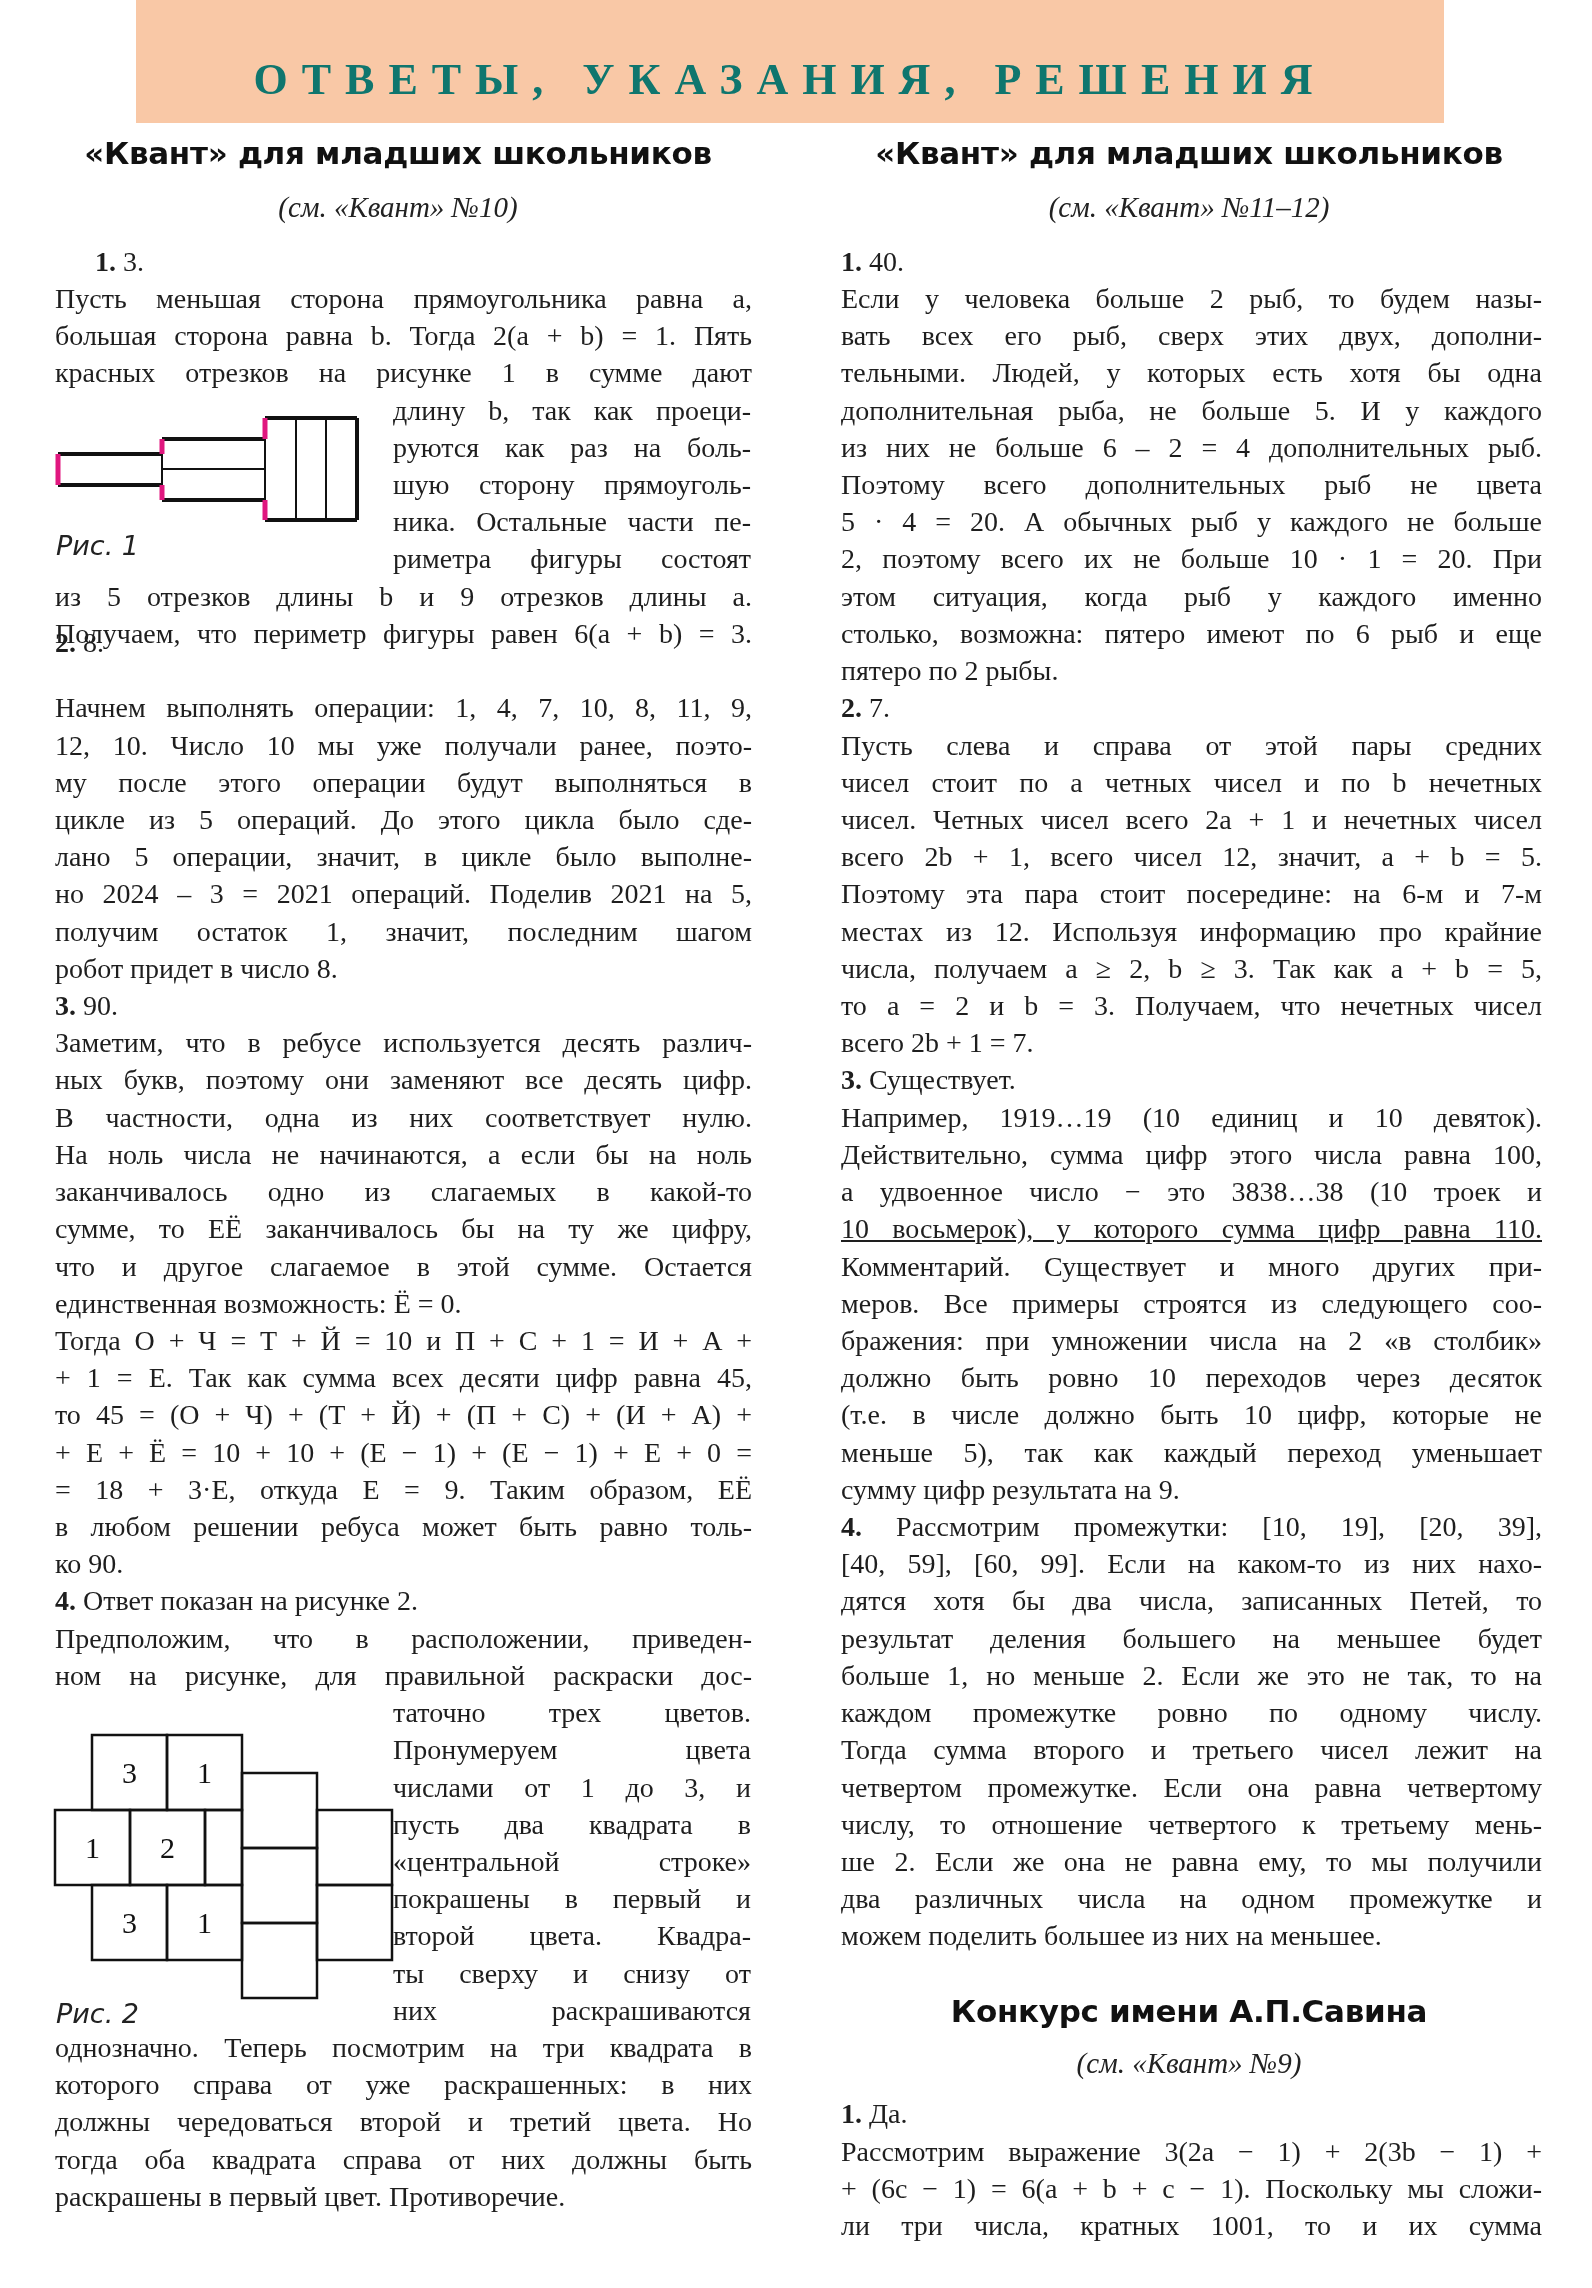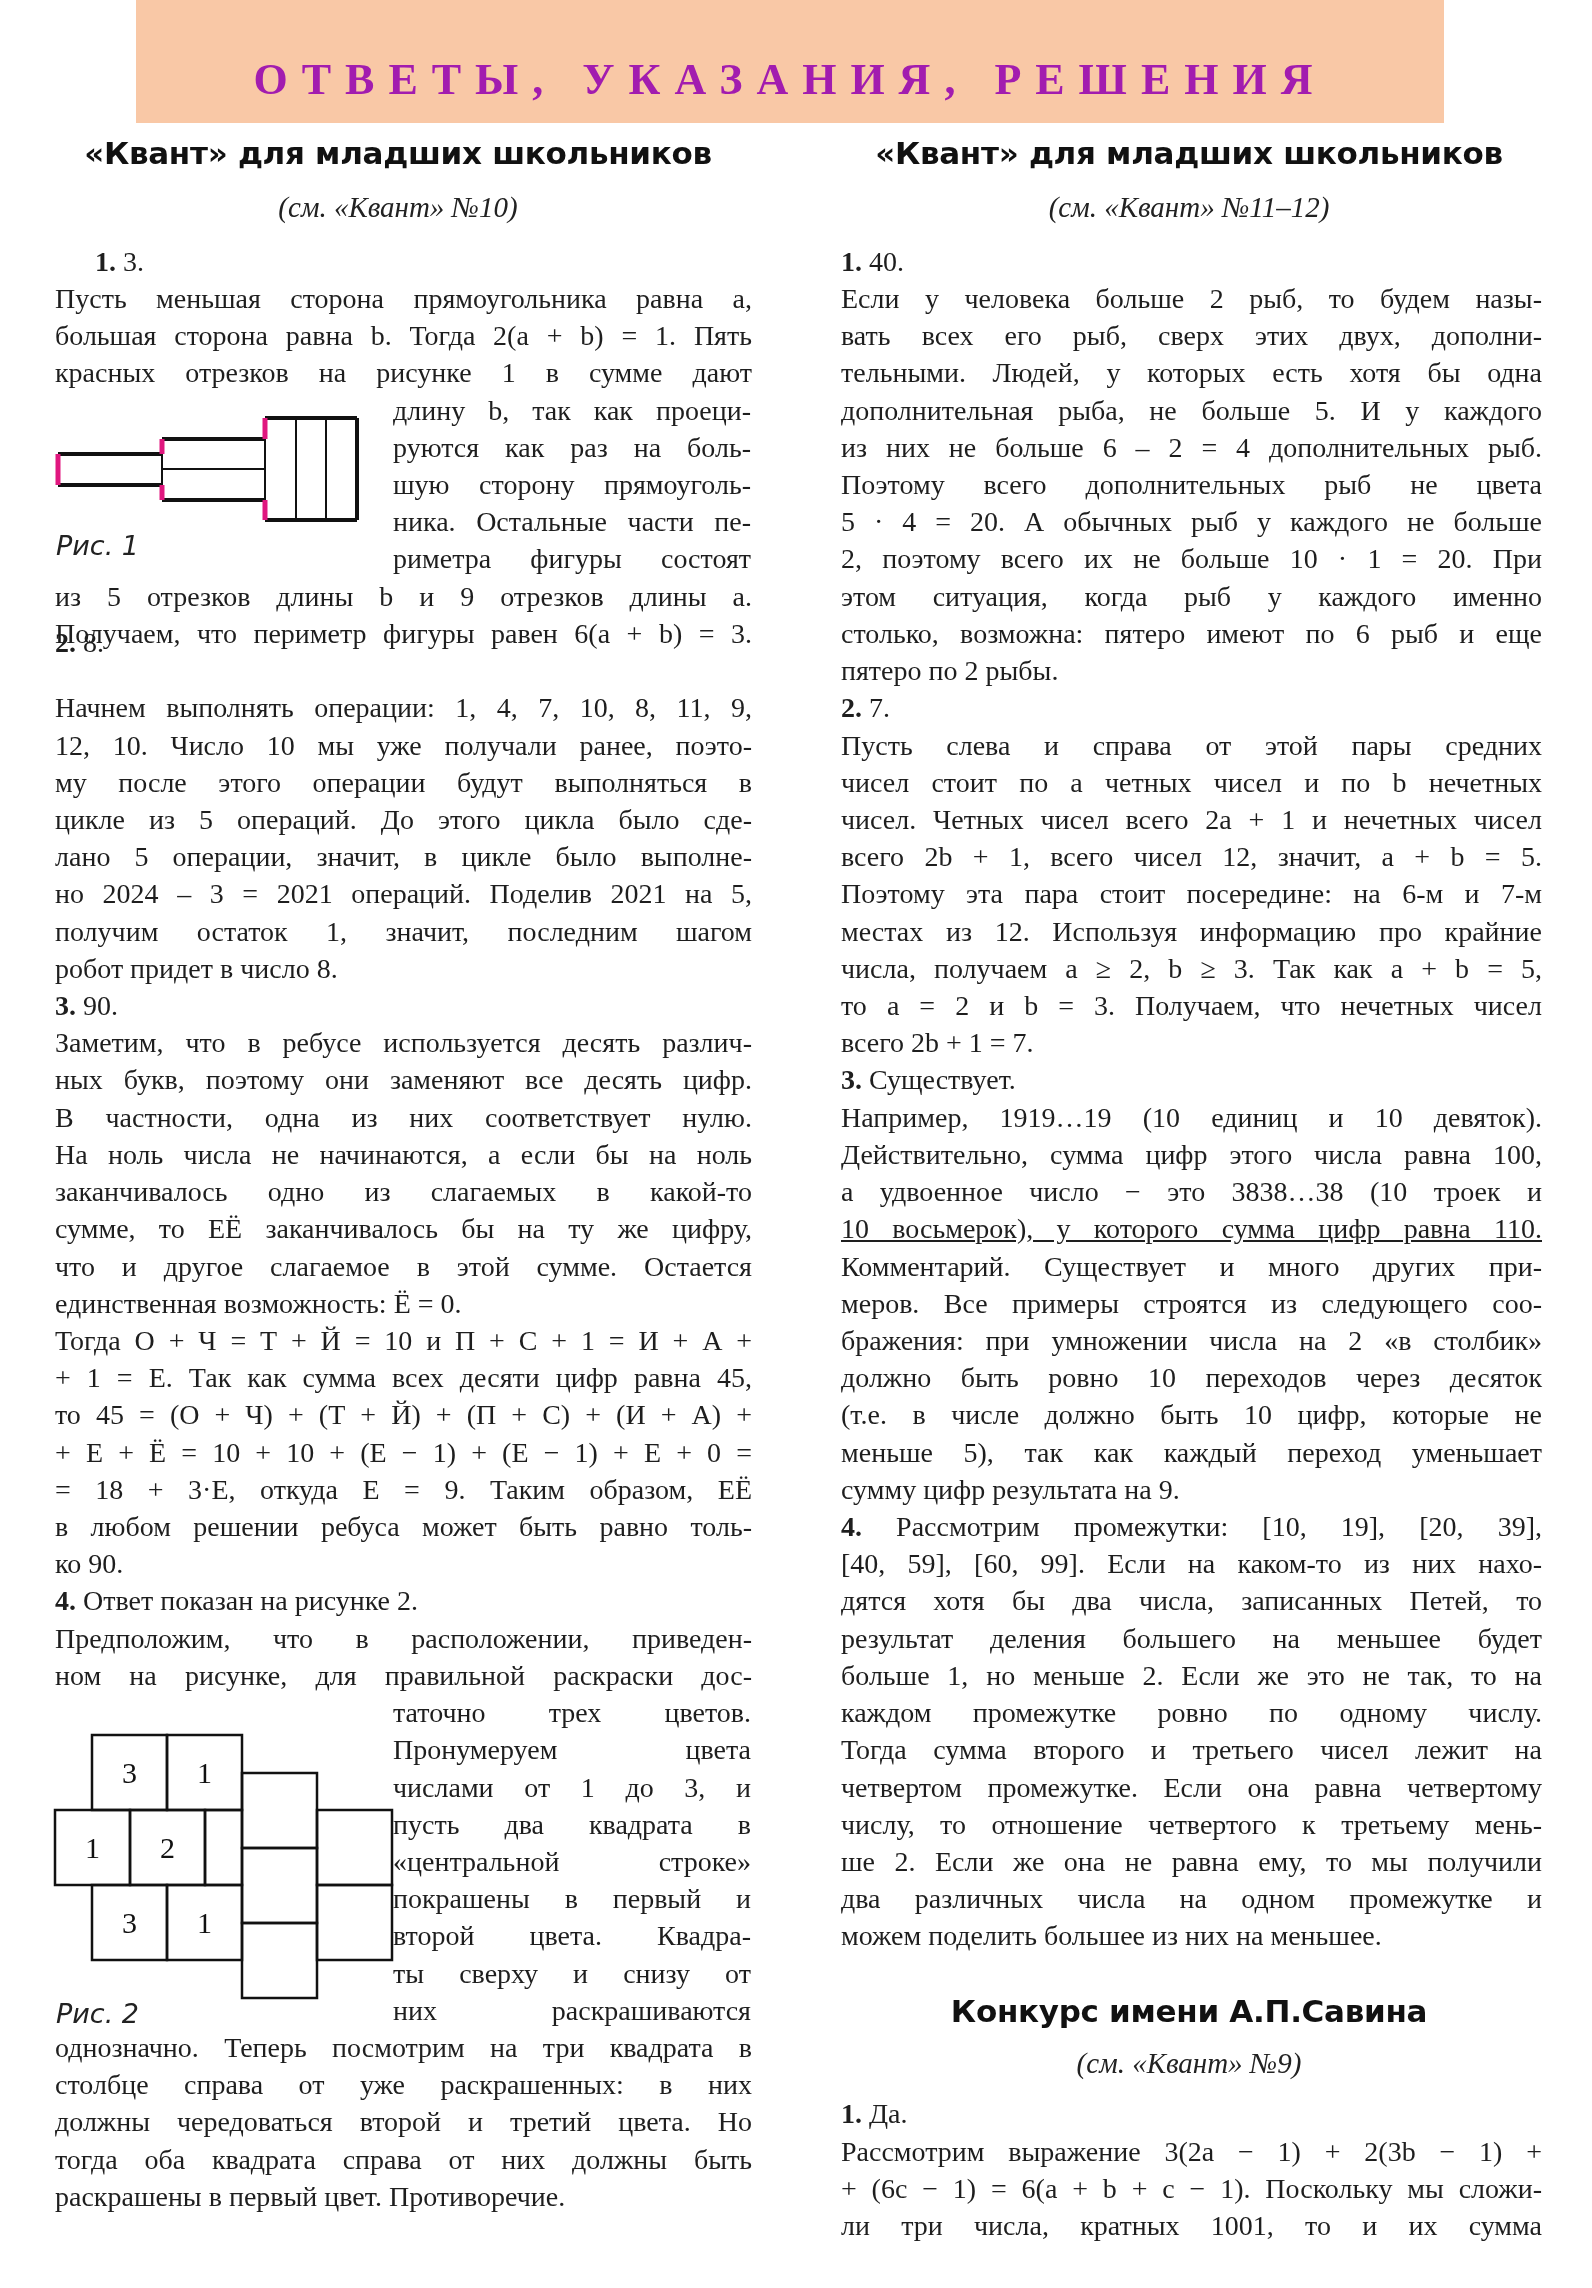--- a/index.html
+++ b/index.html
@@ -1,21 +1,21 @@
 <!DOCTYPE html>
 <html><head>
 <meta charset="utf-8">
 <style>
   html, body { margin:0; padding:0; background:#ffffff; }
   body { width:1592px; height:2289px; position:relative; overflow:hidden;
          font-family:"Liberation Serif","DejaVu Serif",serif; color:#1a1a1a; }
   .band { position:absolute; left:136px; top:0; width:1308px; height:123px; background:#F9C8A6; }
   .band-title { position:absolute; left:0; right:0; top:54px; text-align:center;
                 font-family:"Liberation Serif",serif; font-weight:bold; font-size:44px;
-                letter-spacing:14px; color:#a21caf; }
+                letter-spacing:14px; color:#0f766e; }
   .sec-title { position:absolute; font-family:"DejaVu Sans","Liberation Sans",sans-serif;
                font-weight:bold; font-size:31px; text-align:center; color:#111; letter-spacing:-0.3px; }
   .sec-sub { position:absolute; font-family:"Liberation Serif",serif; font-style:italic;
              font-size:29px; text-align:center; color:#222; }
   .line { position:absolute; height:36px; font-size:28px; line-height:36px; white-space:nowrap;
           text-align:justify; text-align-last:justify; color:#1e1e1e; }
   .line.last { text-align-last:left; }
   .line b { font-weight:bold; }
   .fig-caption { position:absolute; font-family:"DejaVu Sans","Liberation Sans",sans-serif;
                  font-style:italic; font-size:27px; color:#222; }
@@ -80,21 +80,21 @@
     <div class="line" style="left: 393px; width: 358px; top: 1695px;"><span>таточно трех цветов.</span></div>
     <div class="line" style="left: 393px; width: 358px; top: 1732px;"><span>Пронумеруем цвета</span></div>
     <div class="line" style="left: 393px; width: 358px; top: 1770px;"><span>числами от 1 до 3, и</span></div>
     <div class="line" style="left: 393px; width: 358px; top: 1807px;"><span>пусть два квадрата в</span></div>
     <div class="line" style="left: 393px; width: 358px; top: 1844px;"><span>«центральной строке»</span></div>
     <div class="line" style="left: 393px; width: 358px; top: 1881px;"><span>покрашены в первый и</span></div>
     <div class="line" style="left: 393px; width: 358px; top: 1918px;"><span>второй цвета. Квадра-</span></div>
     <div class="line" style="left: 393px; width: 358px; top: 1956px;"><span>ты сверху и снизу от</span></div>
     <div class="line" style="left: 393px; width: 358px; top: 1993px;"><span>них раскрашиваются</span></div>
     <div class="line" style="left: 55px; width: 697px; top: 2030px;"><span>однозначно. Теперь посмотрим на три квадрата в</span></div>
-    <div class="line" style="left: 55px; width: 697px; top: 2067px;"><span>столбце справа от уже раскрашенных: в них</span></div>
+    <div class="line" style="left: 55px; width: 697px; top: 2067px;"><span>которого справа от уже раскрашенных: в них</span></div>
     <div class="line" style="left: 55px; width: 697px; top: 2104px;"><span>должны чередоваться второй и третий цвета. Но</span></div>
     <div class="line" style="left: 55px; width: 697px; top: 2142px;"><span>тогда оба квадрата справа от них должны быть</span></div>
     <div class="line last" style="left: 55px; width: 697px; top: 2179px;"><span>раскрашены в первый цвет. Противоречие.</span></div>
   </div>
 <div id="right-lines">
     <div class="line last" style="left: 841px; width: 701px; top: 244px;"><b>1.</b><span> 40.</span></div>
     <div class="line" style="left: 841px; width: 701px; top: 281px;"><span>Если у человека больше 2 рыб, то будем назы-</span></div>
     <div class="line" style="left: 841px; width: 701px; top: 318px;"><span>вать всех его рыб, сверх этих двух, дополни-</span></div>
     <div class="line" style="left: 841px; width: 701px; top: 355px;"><span>тельными. Людей, у которых есть хотя бы одна</span></div>
     <div class="line" style="left: 841px; width: 701px; top: 393px;"><span>дополнительная рыба, не больше 5. И у каждого</span></div>

